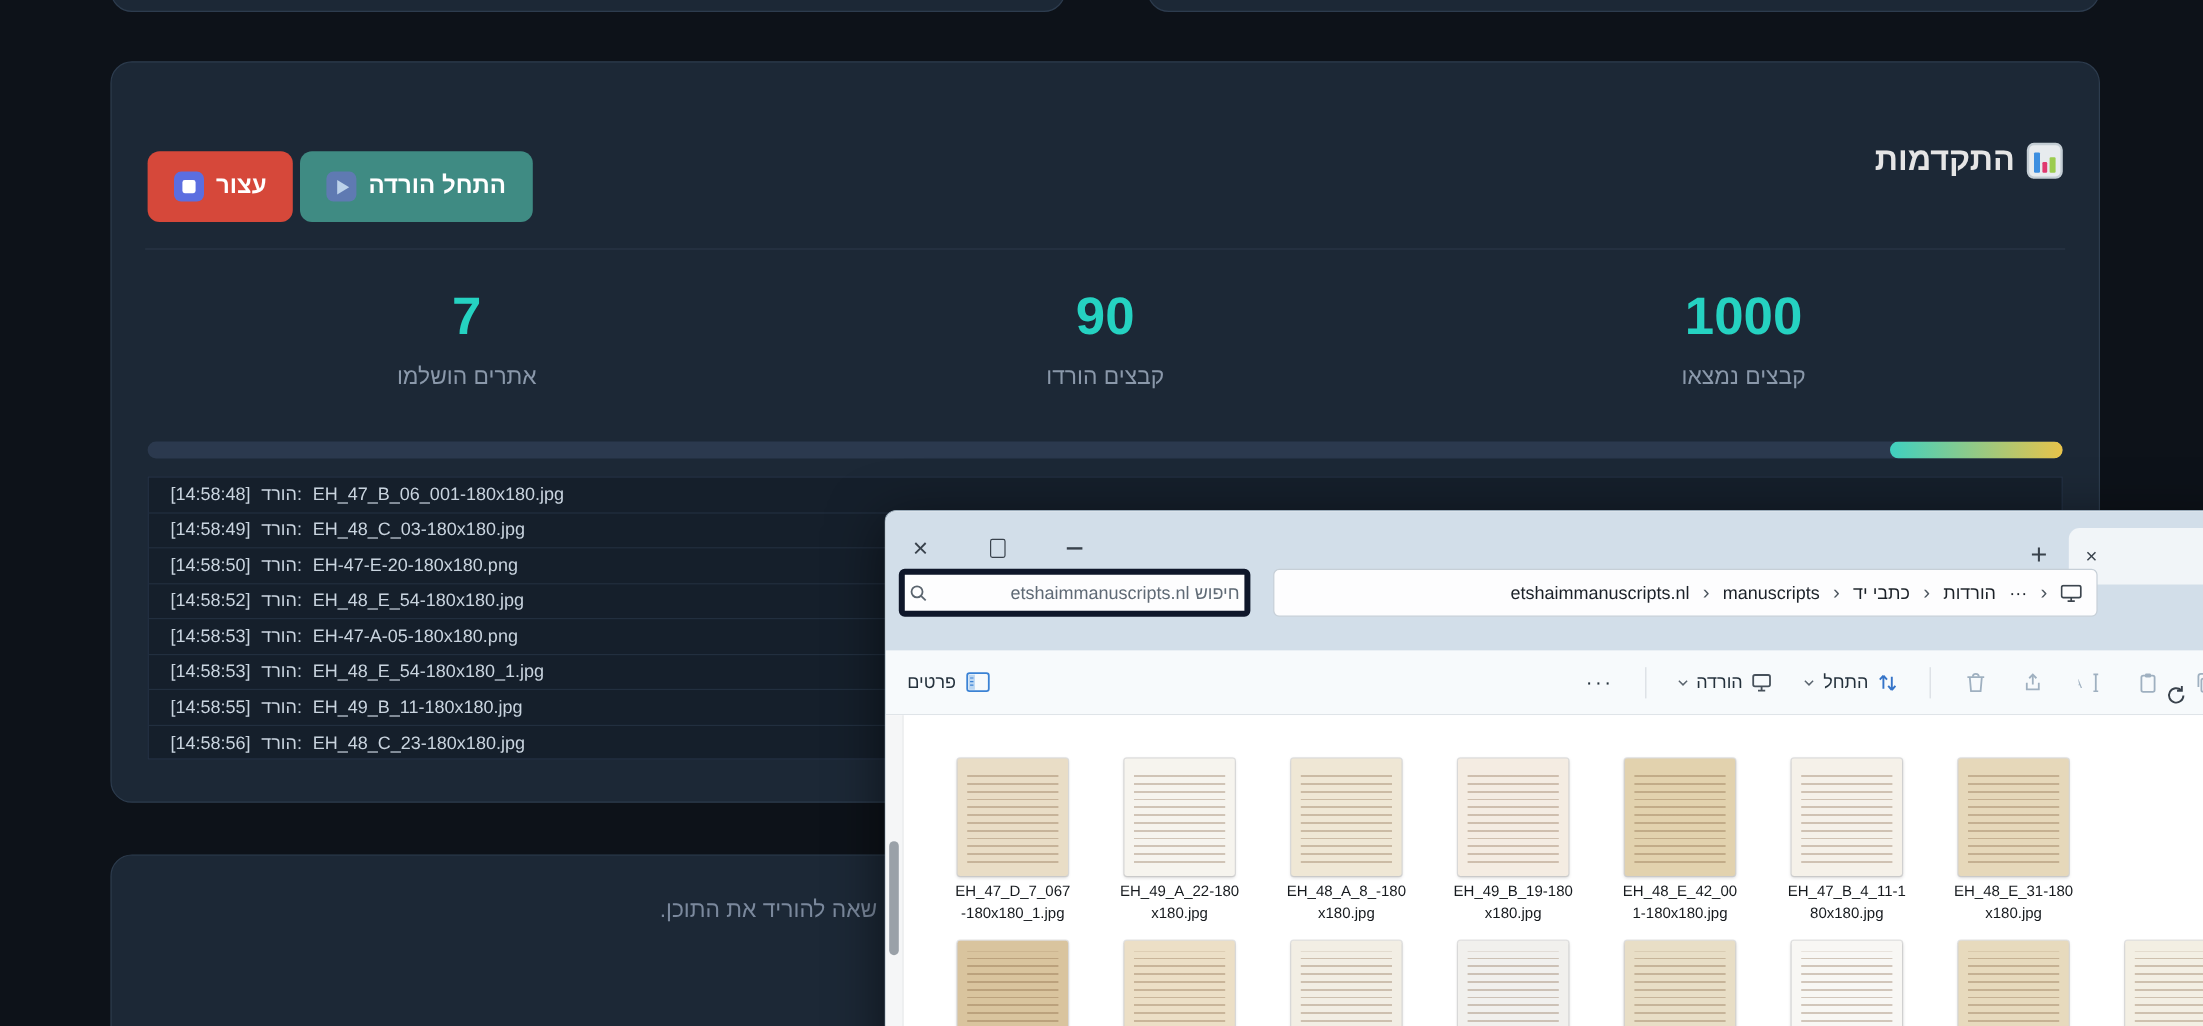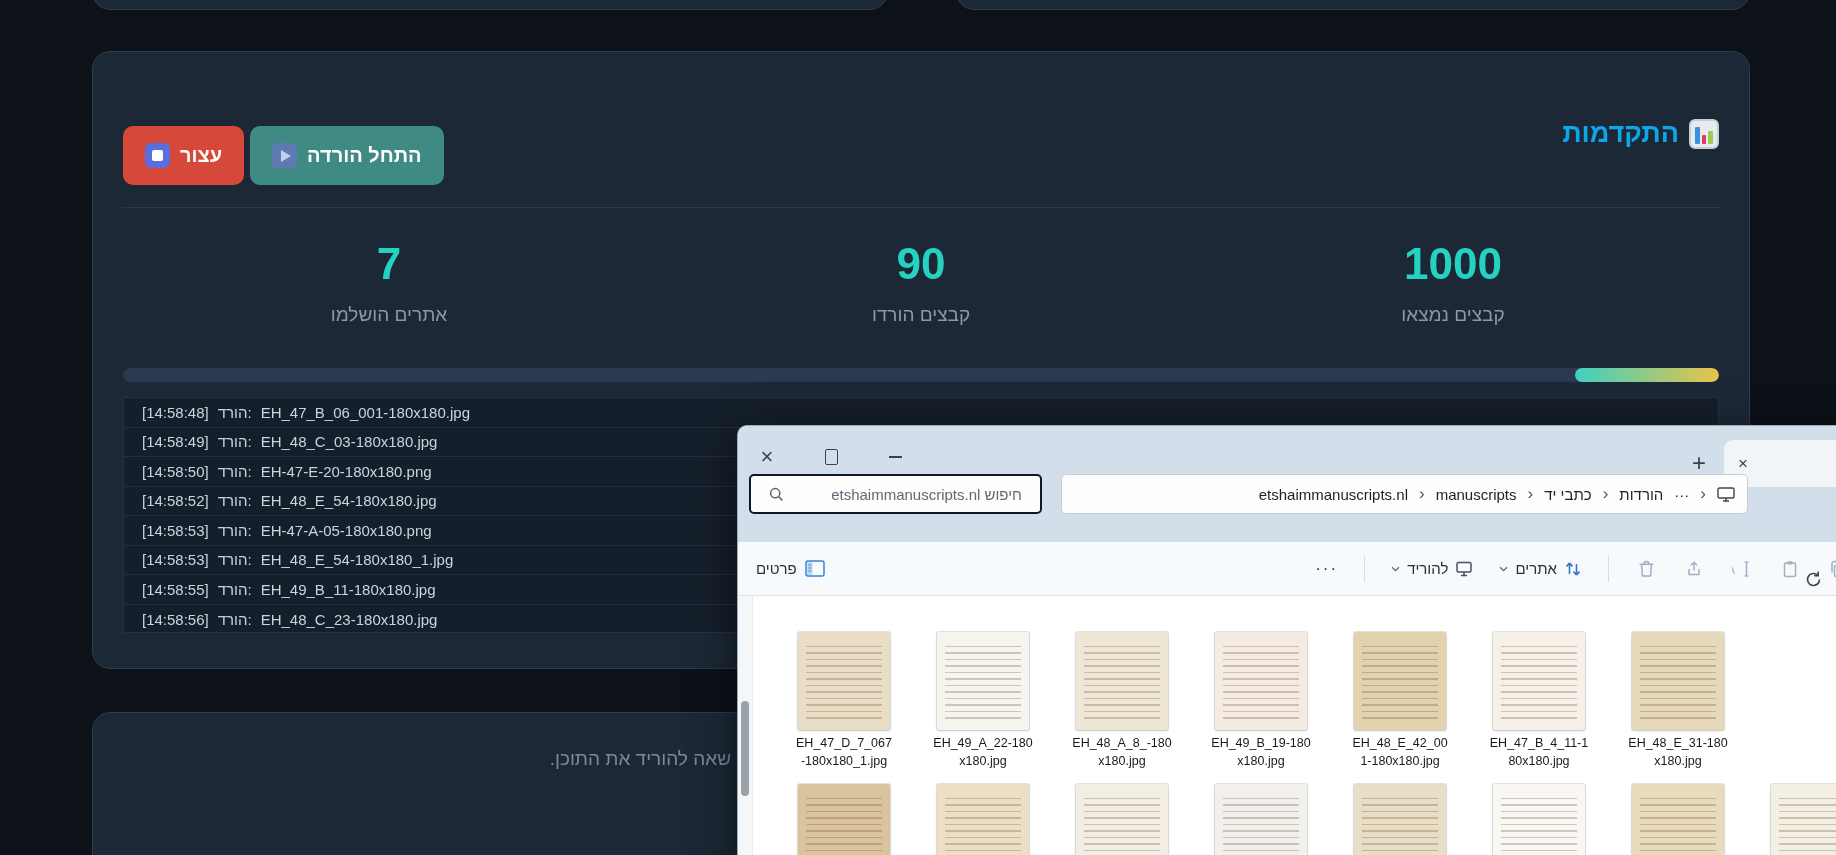--- a/index.html
+++ b/index.html
@@ -8,21 +8,21 @@
 
   
   .card{position:absolute;background:#1c2836;border:1px solid #2d3c4e;border-radius:18px;}
   #top-card-a{left:92px;top:-30px;width:796px;height:40px;}
   #top-card-b{left:956px;top:-30px;width:794px;height:40px;}
   #bottom-card{left:92px;top:712px;width:1658px;height:220px;}
   #bottom-text{position:absolute;top:748px;right:1105px;color:#7b899d;font-size:19px;direction:rtl;white-space:nowrap;}
 
   #main-card{left:92px;top:51px;width:1658px;height:618px;padding:30px;direction:rtl;}
   .card-header{display:flex;justify-content:space-between;align-items:center;}
-  .card-title{display:flex;align-items:center;gap:10px;color:#0ea5e9;font-size:27px;font-weight:bold;}
+  .card-title{display:flex;align-items:center;gap:10px;color:#e5e5e5;font-size:27px;font-weight:bold;}
   .chart-emoji{width:30px;height:30px;background:#e7ebee;border:2px solid #c3cdd4;border-radius:6px;display:flex;align-items:flex-end;justify-content:center;gap:2px;padding:3px 4px;}
   .chart-emoji i{display:block;width:5px;border-radius:1px;}
   .chart-emoji .b1{height:13px;background:#9ccc4e;}
   .chart-emoji .b2{height:9px;background:#e0396f;}
   .chart-emoji .b3{height:17px;background:#3d8fe0;}
 
   .btn-row{display:flex;gap:6px;direction:ltr;margin-top:44px;}
   .btn{display:inline-flex;align-items:center;justify-content:center;gap:10px;height:59px;border:none;border-radius:10px;font-size:20px;font-weight:bold;cursor:pointer;padding:0 22px;}
   #stop-btn{background:#d6483a;color:#fff;}
   #start-btn{background:#3f8b83;color:#ffffff;}
@@ -50,21 +50,21 @@
   .chrome{background:#d2dee9;height:116px;position:relative;}
   .winctl{position:absolute;top:14px;left:14px;display:flex;align-items:center;gap:34px;height:34px;}
   .ctl{width:30px;height:30px;display:flex;align-items:center;justify-content:center;color:#39424c;font-size:22px;cursor:pointer;}
   .ctl .max{width:13px;height:16px;border:1.6px solid #39424c;border-radius:2px;display:block;}
   .ctl .min{width:13px;height:2px;background:#39424c;display:block;}
   .newtab{position:absolute;top:22px;left:946px;width:30px;height:30px;display:flex;align-items:center;justify-content:center;color:#39424c;font-size:24px;font-weight:300;cursor:pointer;}
   .tab{position:absolute;top:14px;left:986px;width:160px;height:47px;background:#f1f5f8;border-radius:9px 9px 0 0;display:flex;align-items:center;padding:0 14px;gap:8px;}
   .tab-close{color:#39424c;font-size:17px;cursor:pointer;}
 
   .addr-row{position:absolute;top:68px;left:0;width:100%;display:flex;align-items:center;}
-  .search-box{position:absolute;left:11px;width:293px;height:40px;background:#fdfdfe;border:2px solid #0f172a;border-radius:5px;display:flex;align-items:center;padding:0 18px;gap:8px;}
+  .search-box{position:absolute;left:11px;width:293px;height:40px;background:#fdfdfe;border:5px solid #0f172a;border-radius:5px;display:flex;align-items:center;padding:0 4px;gap:8px;}
   .search-text{flex:1;direction:rtl;text-align:right;font-size:15px;color:#5f6a75;white-space:nowrap;overflow:hidden;}
   .crumb-box{position:absolute;left:323px;width:687px;height:40px;background:#fdfdfe;border:1px solid #c6cfd7;border-radius:5px;display:flex;direction:rtl;align-items:center;padding:0 12px;gap:11px;font-size:15px;color:#1b2128;white-space:nowrap;overflow:hidden;}
   .bsep{color:#4c565f;font-size:17px;}
   .bc-run{display:contents;}
   .bc-run span.bsep:first-of-type{display:none;}
   .crumb{cursor:pointer;}
   .refresh{position:absolute;left:1066px;top:76px;color:#39424c;cursor:pointer;}
 
   .toolbar{height:54px;background:#f7fafc;border-bottom:1px solid #dfe4e8;display:flex;direction:rtl;align-items:center;padding:0 18px;gap:26px;}
   .tb-icon{width:22px;height:22px;display:flex;align-items:center;justify-content:center;cursor:pointer;}
@@ -297,32 +297,32 @@
             <line x1="1.5" y1="4.3" x2="15.5" y2="4.3" stroke="#9fb0c0" stroke-width="1.5"></line>
             <path d="M6 4 a2.5 2.5 0 0 1 5 0" fill="none" stroke="#9fb0c0" stroke-width="1.5"></path>
           </svg>
       </span>
       <span class="tb-sep"></span>
       <span class="tb-btn">
         <svg width="18" height="18" viewBox="0 0 18 18">
             <path d="M5.5 3 v11 M5.5 3 l-3 3.4 M5.5 3 l3 3.4" fill="none" stroke="#3574c8" stroke-width="1.6"></path>
             <path d="M12.5 15 v-11 M12.5 15 l-3-3.4 M12.5 15 l3-3.4" fill="none" stroke="#3574c8" stroke-width="1.6"></path>
           </svg>
-        <span>אתרים</span>
+        <span>התחל</span>
         <svg class="chev" viewBox="0 0 10 7">
             <path d="M1 1.5 L5 5.5 L9 1.5" fill="none" stroke="#5a646e" stroke-width="1.4"></path>
           </svg>
       </span>
       <span class="tb-btn">
         <svg width="18" height="16" viewBox="0 0 18 16">
             <rect x="2" y="1.5" width="14" height="9.5" rx="1.5" fill="none" stroke="#47515b" stroke-width="1.5"></rect>
             <line x1="6" y1="14.5" x2="12" y2="14.5" stroke="#47515b" stroke-width="1.5"></line>
             <line x1="9" y1="11" x2="9" y2="14.5" stroke="#47515b" stroke-width="1.5"></line>
           </svg>
-        <span>להוריד</span>
+        <span>הורדה</span>
         <svg class="chev" viewBox="0 0 10 7">
             <path d="M1 1.5 L5 5.5 L9 1.5" fill="none" stroke="#5a646e" stroke-width="1.4"></path>
           </svg>
       </span>
       <span class="tb-sep"></span>
       <span class="tb-more">···</span>
       <span class="tb-spacer"></span>
       <span class="details-btn">
         <svg width="20" height="17" viewBox="0 0 20 17">
             <rect x="1" y="1" width="18" height="15" rx="2" fill="none" stroke="#3b82d4" stroke-width="1.5"></rect>

